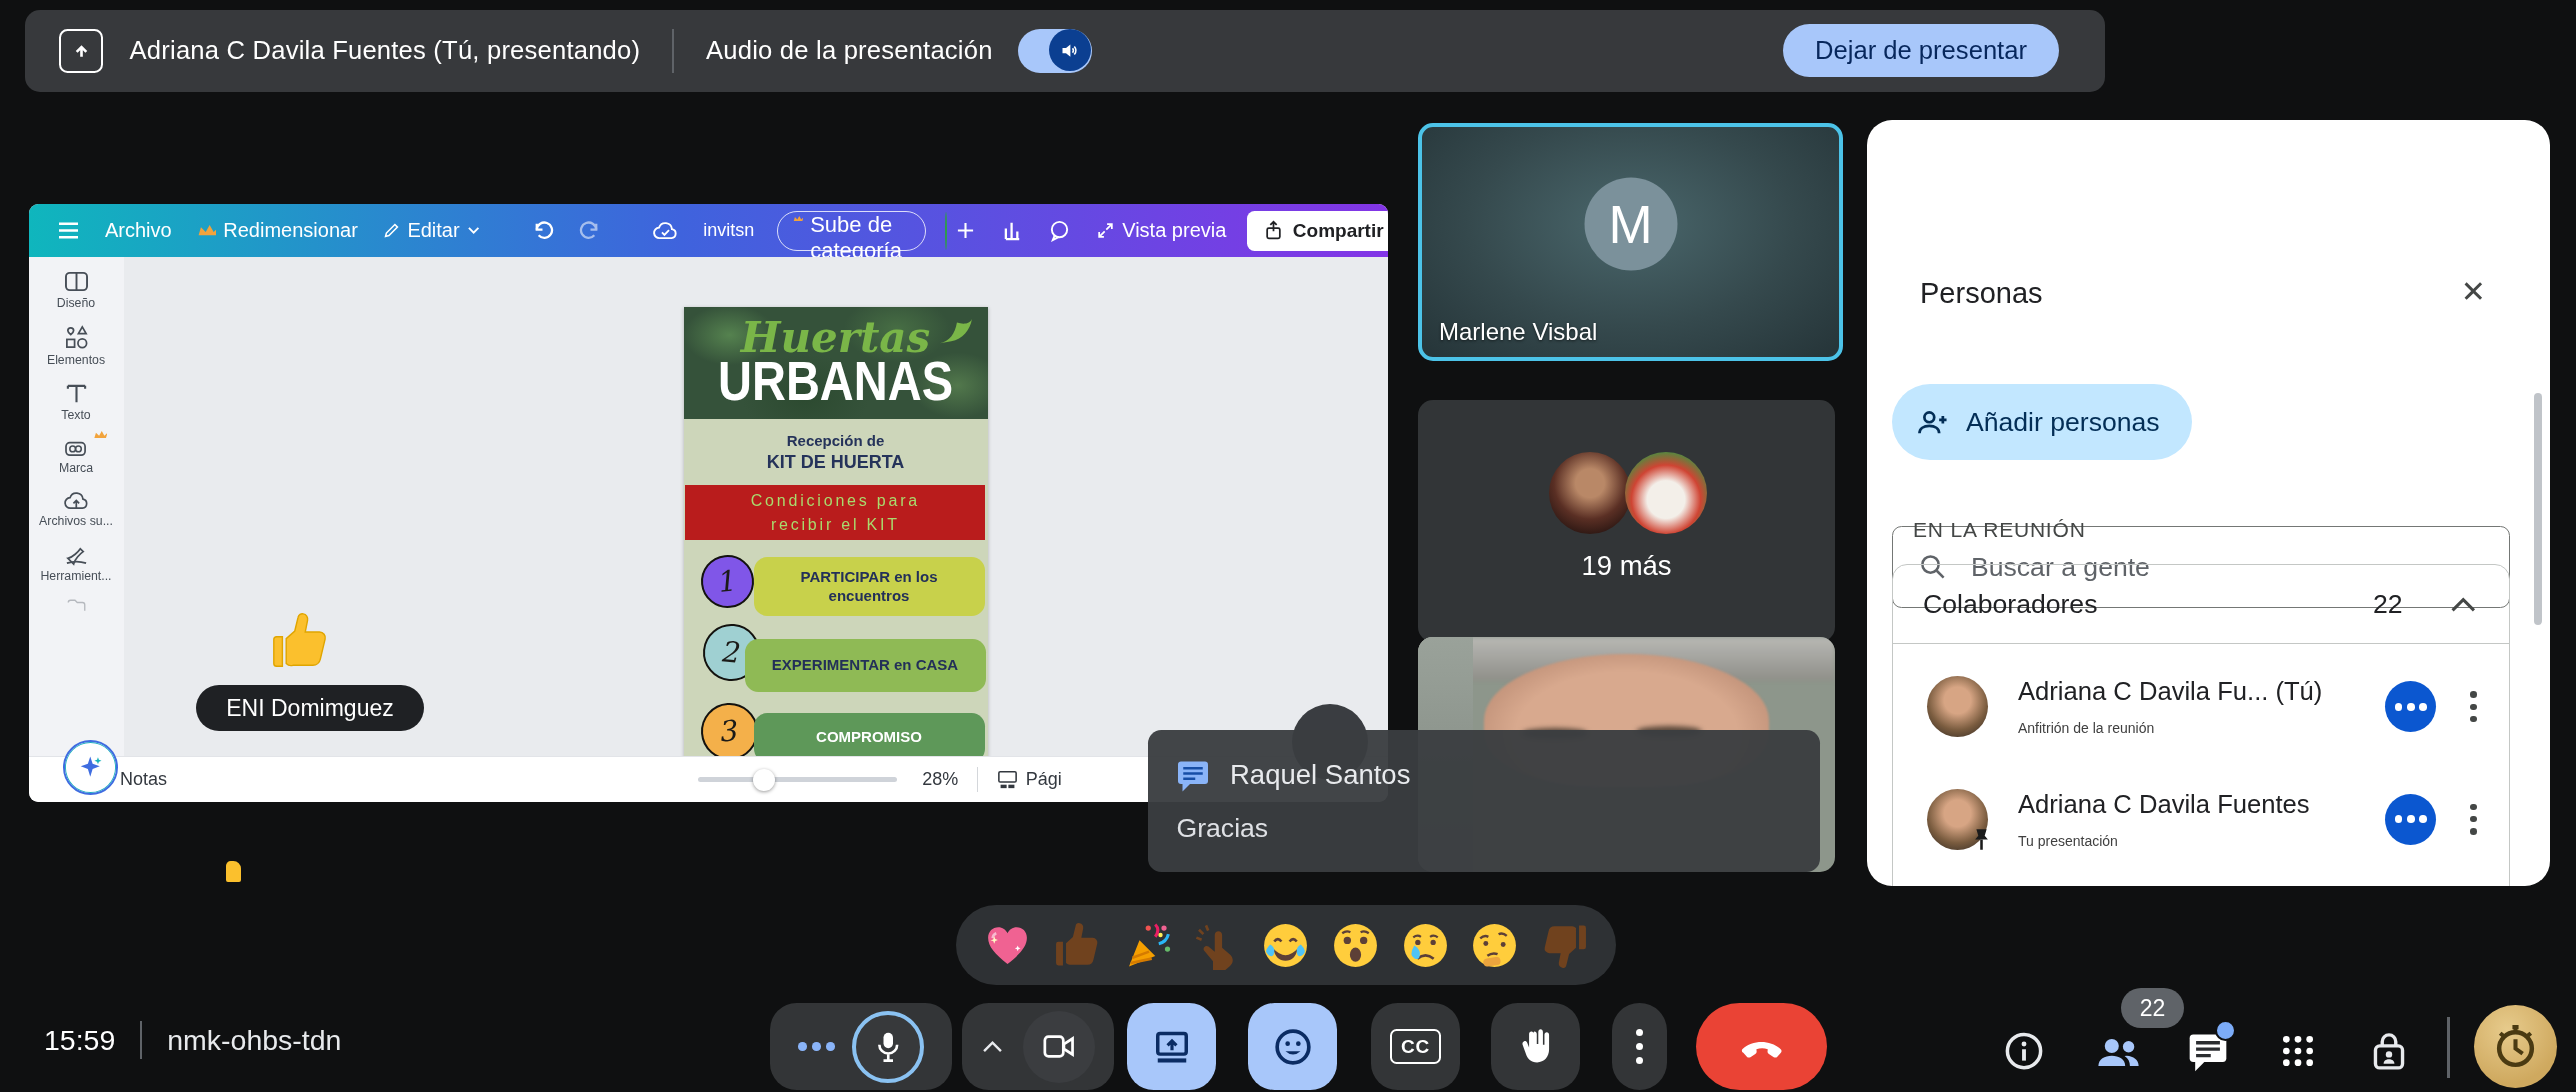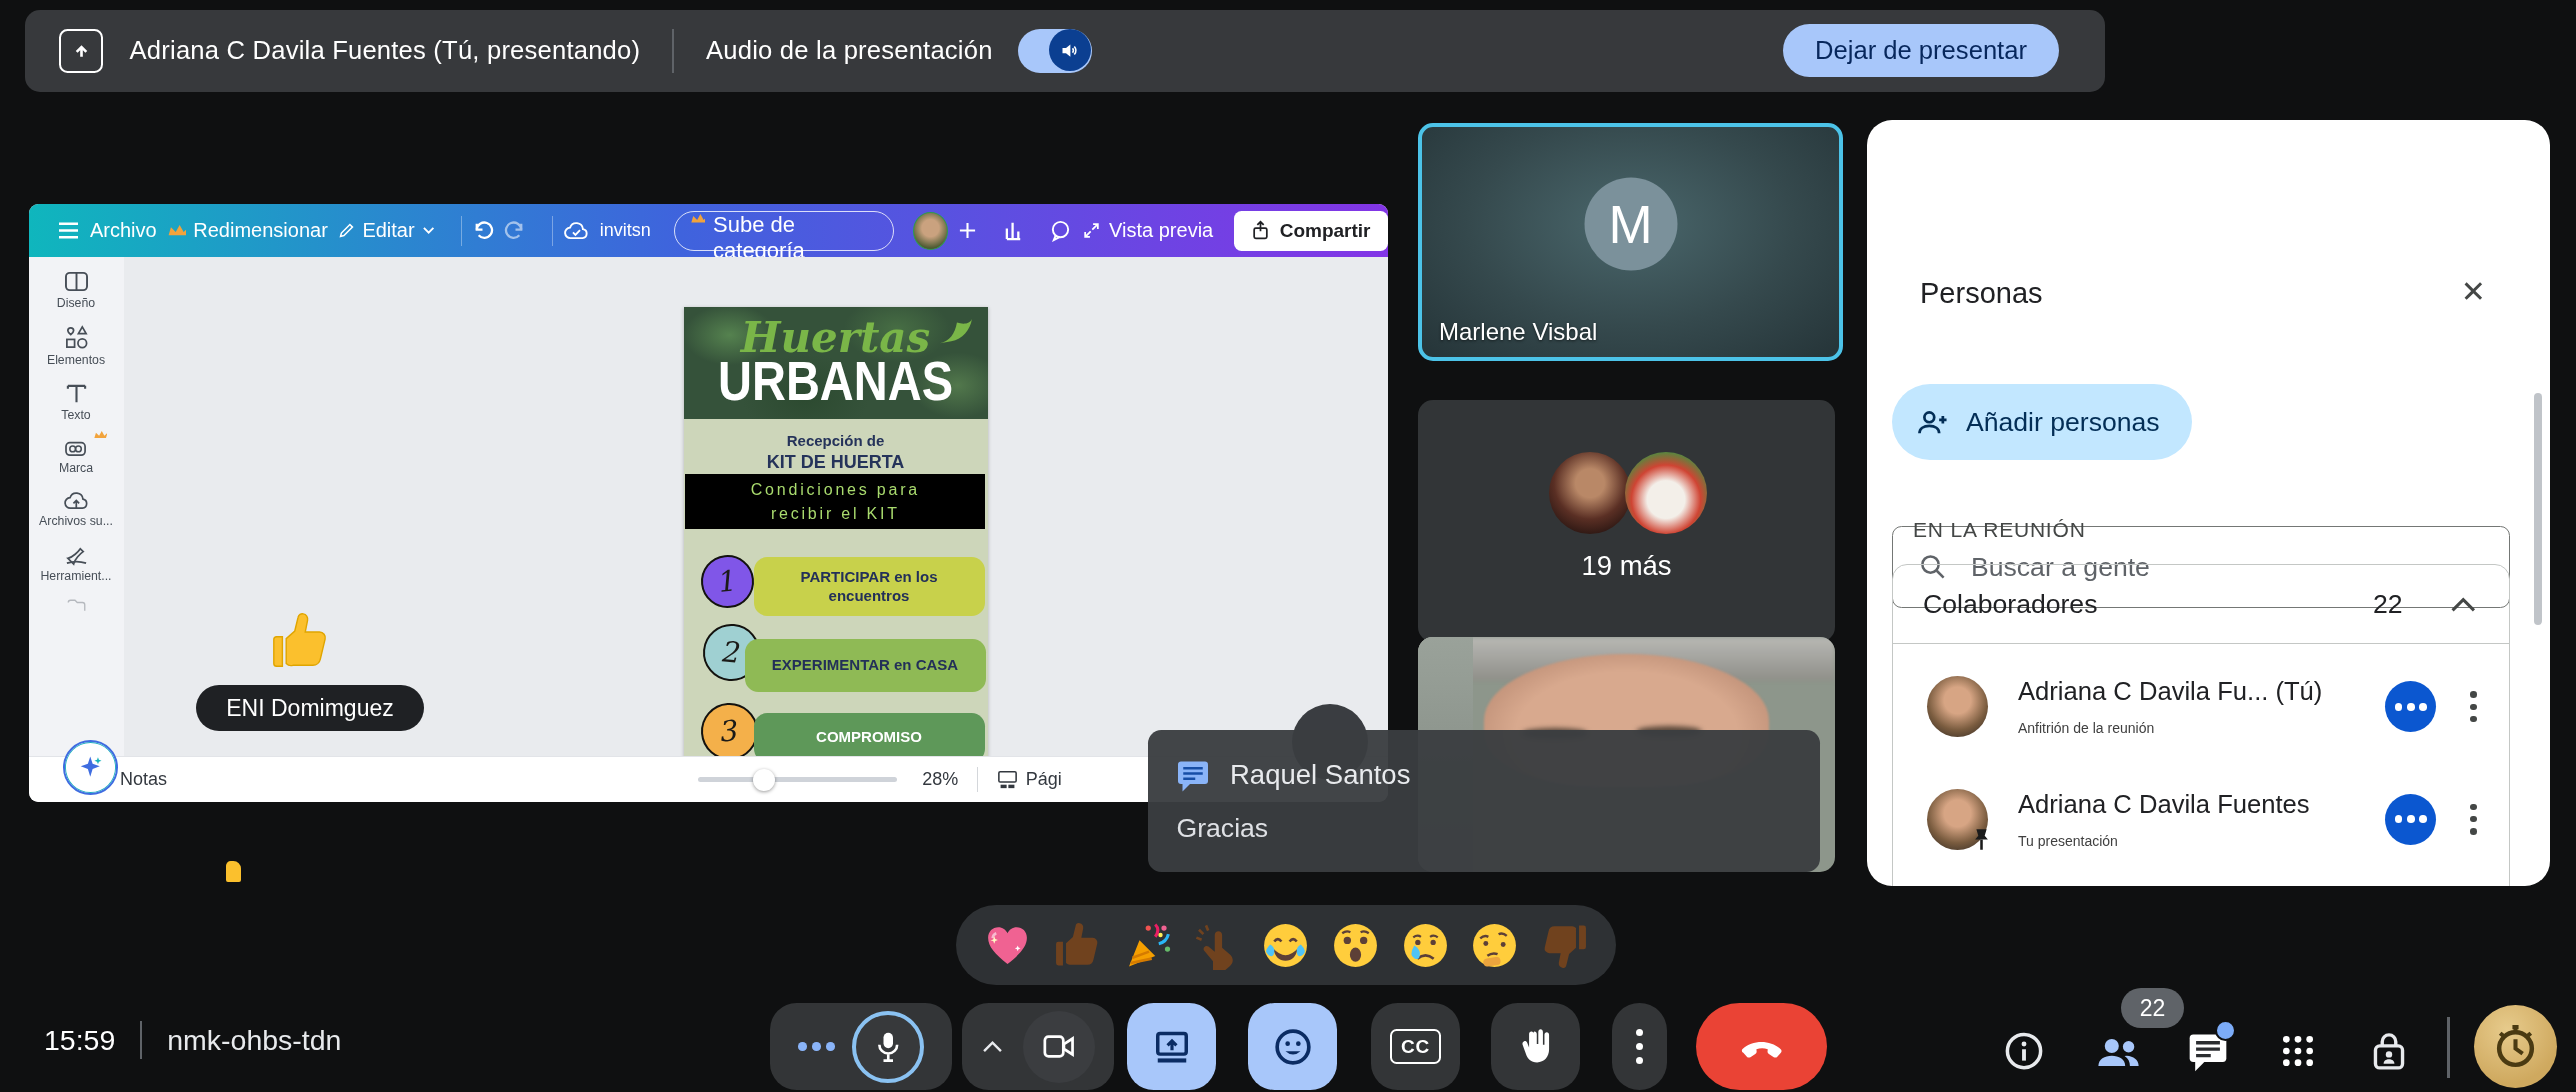--- a/index.html
+++ b/index.html
@@ -9,42 +9,42 @@
   .topbar{left:25px;top:9.5px;width:2080px;height:82px;background:#37393c;border-radius:15px;display:flex;align-items:center;color:#fff;}
   .present-ic{width:40px;height:40px;border:2.8px solid #fff;border-radius:8.5px;margin-left:34px;display:flex;align-items:center;justify-content:center;}
   .topbar .title{font-size:25.6px;margin-left:26.6px;letter-spacing:0.2px;}
   .vdiv{width:1.9px;height:44px;background:#5f6368;margin:0 32px;}
   .toggle{width:74px;height:44px;background:#a8c7fa;border-radius:22px;position:relative;margin-left:25px;}
   .toggle .knob{position:absolute;right:0.9px;top:0.9px;width:42px;height:42px;border-radius:50%;background:#0b3f91;display:flex;align-items:center;justify-content:center;}
   .stopbtn{position:absolute;right:46px;top:14.2px;height:53px;padding:0 32px;background:#a8c7fa;color:#07275c;font-size:25.6px;border-radius:26.6px;display:flex;align-items:center;font-weight:500;}
   
   .canva{left:28.5px;top:204px;width:1359px;height:598px;background:#eceef1;border-radius:9.5px;overflow:hidden;}
   .cv-toolbar{position:absolute;left:0;top:0;width:100%;height:53px;background:linear-gradient(90deg,#0fb6bd,#3f63dd 48%,#8335e6);display:flex;align-items:center;color:#fff;font-size:20px;}
-  .cv-item{display:flex;align-items:center;gap:7.6px;margin-left:10px;white-space:nowrap;}
+  .cv-item{display:flex;align-items:center;gap:7.6px;margin-left:25px;white-space:nowrap;}
   .cv-div{width:0.9px;height:30px;background:rgba(255,255,255,.35);margin-left:25px;}
   .cv-pill{border:1.4px solid rgba(255,255,255,.8);border-radius:21px;height:38px;padding:0 15px;display:flex;gap:7.6px;margin-left:23px;font-size:22px;}
   .cv-avatar{width:36px;height:36px;border-radius:50%;background:radial-gradient(circle at 50% 42%,#caa27f 32%,#4c5a32 75%);border:1.9px solid #2f9c4a;margin-left:19px;}
   .cv-share{background:#fff;color:#202124;border-radius:7.6px;height:40px;padding:0 17px;display:flex;align-items:center;gap:9.5px;margin-left:21px;font-weight:bold;font-size:19px;}
   .cv-side{position:absolute;left:0;top:53px;width:95px;height:502px;background:#f2f3f6;display:flex;flex-direction:column;align-items:center;padding-top:13.3px;gap:3.8px;}
   .sd-item{display:flex;flex-direction:column;align-items:center;width:100%;color:#474e57;margin-bottom:11.4px;}
   .sd-item .lbl{font-size:12.3px;margin-top:2.8px;white-space:nowrap;}
   .cv-canvas{position:absolute;left:95px;top:53px;right:0;height:502px;background:#e9ebee;}
   .cv-bottom{position:absolute;left:0;bottom:0;width:100%;height:45px;background:#fff;border-top:0.9px solid #e2e4e8;display:flex;align-items:center;color:#33383f;font-size:18px;}
   .ai-btn{left:34px;top:536px;width:51px;height:51px;border-radius:50%;background:#fff;border:2.8px solid #3f6de0;box-shadow:0 0 0 0.9px #17b3bb inset;display:flex;align-items:center;justify-content:center;}
   
   .slide{position:absolute;left:560px;top:50px;width:304px;height:505px;background:#cdd6ba;box-shadow:0 0.9px 3.8px rgba(0,0,0,.25);}
   .sl-head{position:absolute;left:0;top:0;width:100%;height:112px;background:
      radial-gradient(66px 43px at 15% 25%,#55824f,transparent 70%),
      radial-gradient(76px 47px at 70% 20%,#476e44,transparent 70%),
      radial-gradient(85px 57px at 40% 80%,#2c4a30,transparent 75%),
      radial-gradient(66px 47px at 90% 70%,#52784c,transparent 70%),#35523a;overflow:hidden;}
   .sl-script{position:absolute;left:0;top:5.7px;width:100%;text-align:center;font-family:"DejaVu Serif",serif;font-style:italic;font-weight:bold;font-size:42px;color:#7ab648;}
   .sl-main{position:absolute;left:0;top:46px;width:100%;text-align:center;font-weight:900;font-size:47px;color:#fff;letter-spacing:0;transform:scaleY(1.18);}
   .sl-sub{position:absolute;left:0;top:125px;width:100%;text-align:center;color:#25335a;font-weight:bold;line-height:1.25;}
-  .sl-banner{position:absolute;left:1.9px;top:167px;width:300px;height:55px;background:#000000;color:#a9db6e;display:flex;align-items:center;justify-content:center;text-align:center;font-size:16px;letter-spacing:2.8px;line-height:1.5;}
+  .sl-banner{position:absolute;left:1.9px;top:178px;width:300px;height:55px;background:#b91c1c;color:#a9db6e;display:flex;align-items:center;justify-content:center;text-align:center;font-size:16px;letter-spacing:2.8px;line-height:1.5;}
   .sl-row{position:absolute;left:0;width:100%;}
   .sl-num{position:absolute;border-radius:50%;border:2.4px solid #13120f;display:flex;align-items:center;justify-content:center;font-family:"DejaVu Serif",serif;font-style:italic;font-size:28.5px;color:#1c1b18;}
   .sl-pill{position:absolute;border-radius:13.3px;display:flex;align-items:center;justify-content:center;text-align:center;font-weight:bold;font-size:15px;color:#233058;line-height:1.25;padding:0 13.3px;box-sizing:border-box;}
   .sl-logos{position:absolute;left:0;top:474px;width:100%;height:30px;background:#fff;display:flex;align-items:center;justify-content:center;gap:13.3px;}
   
   .eni-pill{left:196px;top:685px;width:228px;height:46px;background:#1f2124;border-radius:23px;color:#fff;font-size:23px;display:flex;align-items:center;justify-content:center;}
   
   .tile{border-radius:15px;overflow:hidden;background:#323537;}
   .tile .name{position:absolute;left:17px;bottom:11.4px;color:#fff;font-size:24px;text-shadow:0 0.9px 2.8px rgba(0,0,0,.6);}
   .tile-marlene{left:1418px;top:123px;width:417px;height:230px;border:4.7px solid #4cc3e8;background:radial-gradient(ellipse at 50% 42%,#4a676c 0%,#35494d 55%,#253438 100%);}

